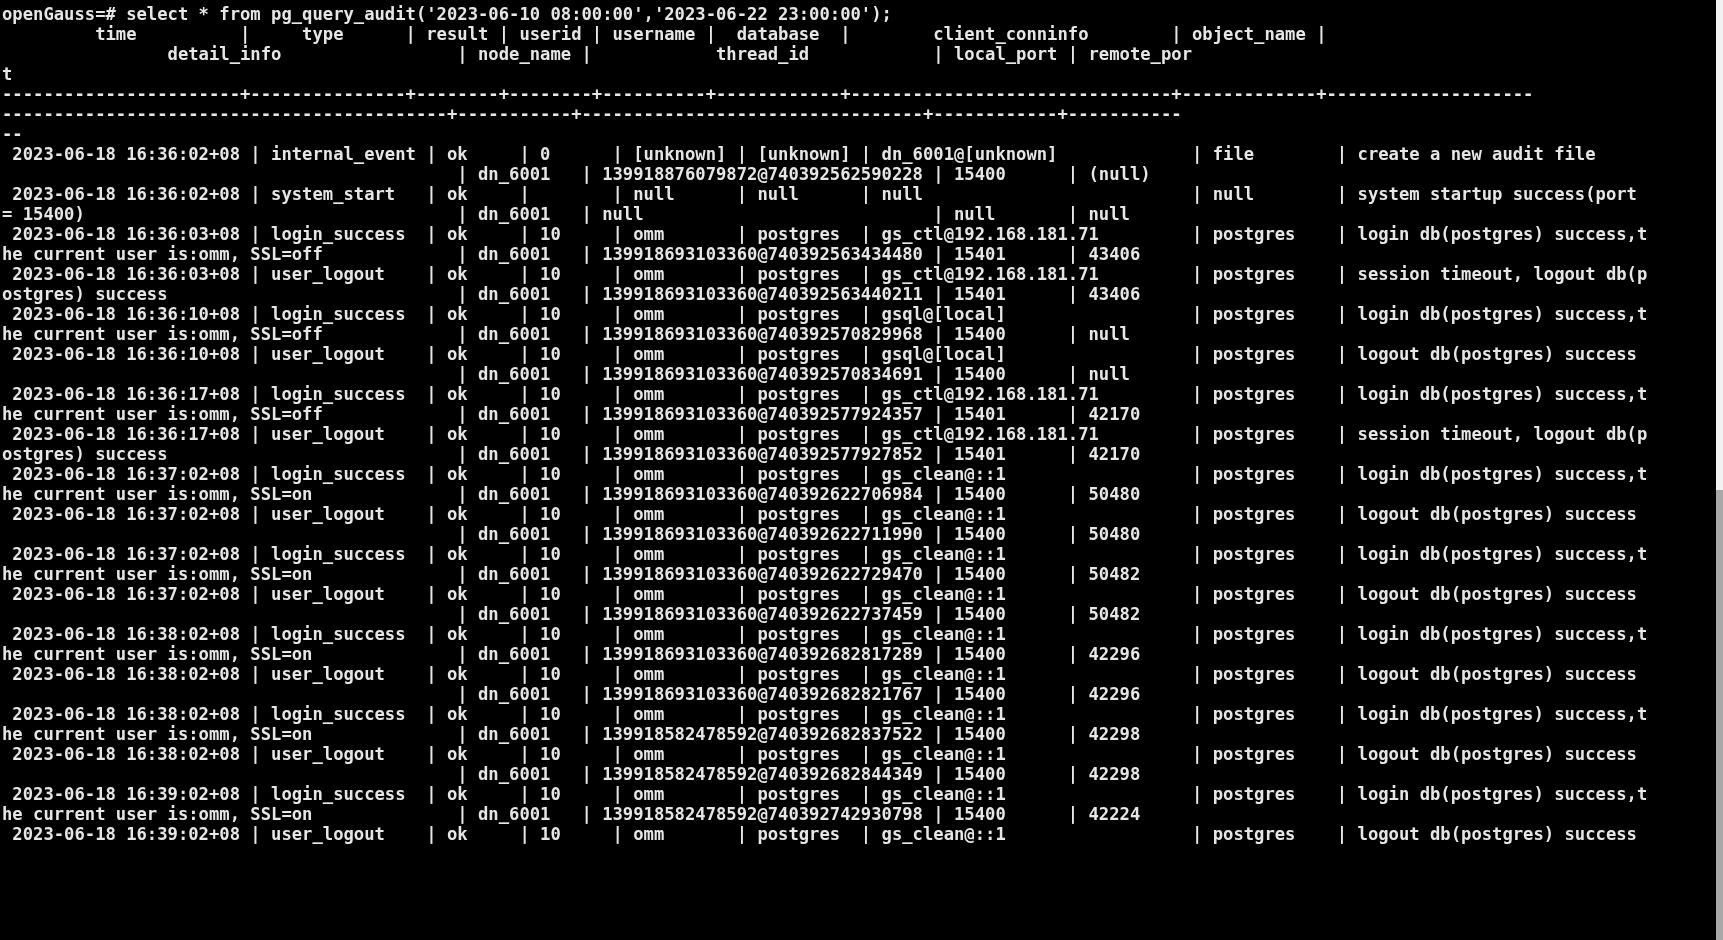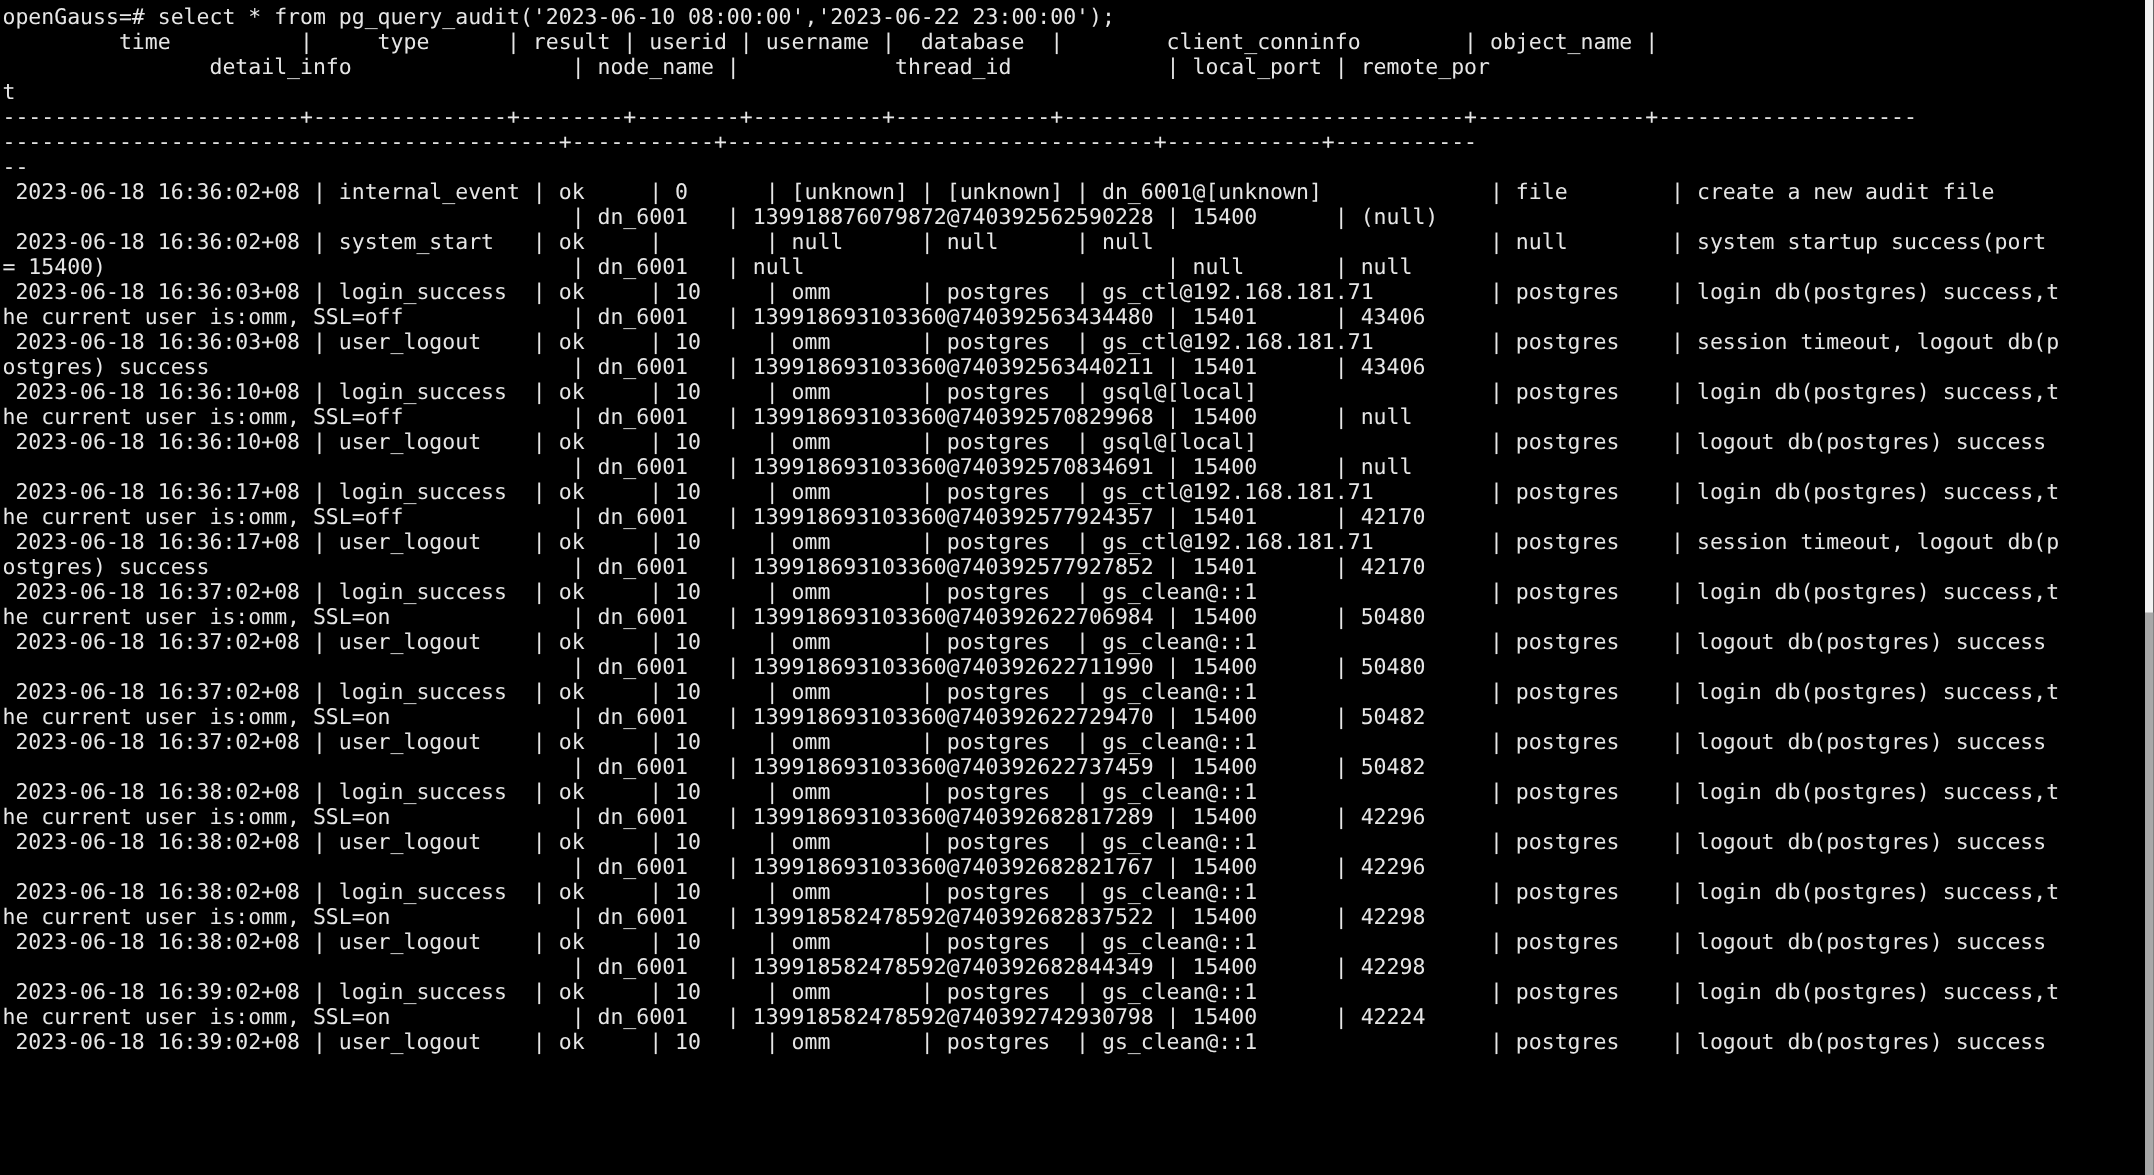--- a/index.html
+++ b/index.html
@@ -23,20 +23,21 @@
     height: 940px;
     padding: 4px 0 10px 2px;
     box-sizing: border-box;
     font-family: "DejaVu Sans Mono", "Liberation Mono", monospace;
     font-size: 17.2px;
     line-height: 20px;
     letter-spacing: 0px;
     color: #e6e6e6;
     white-space: pre;
     overflow: hidden;
+    font-weight: bold;
   }
   #screen .line {
     height: 20px;
     white-space: pre;
     font-variant-ligatures: none;
   }
   #scrollbar-track {
     position: absolute;
     right: 0;
     top: 0;

